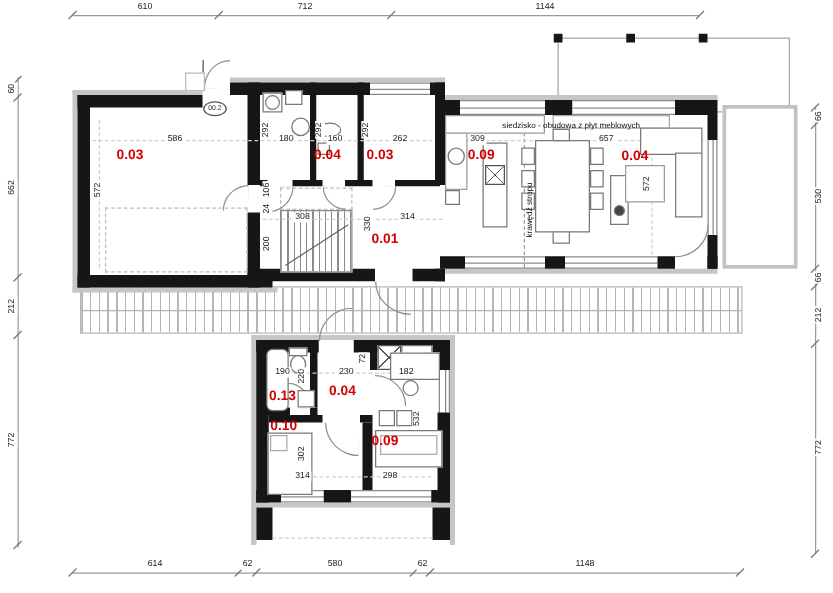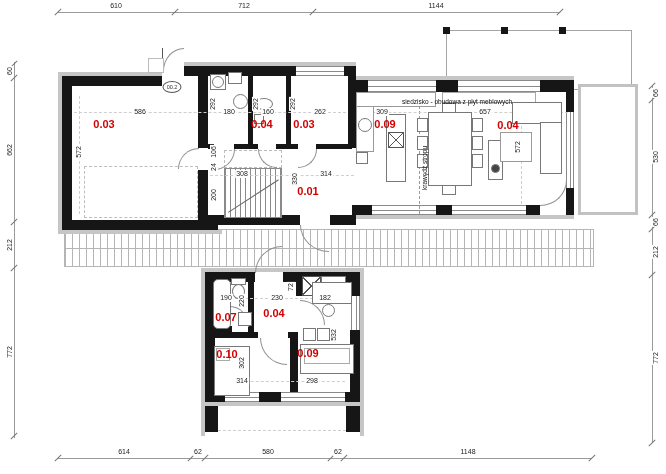--- a/index.html
+++ b/index.html
@@ -252,24 +252,24 @@
   <div class="furn" style="left:304px;top:348px;width:44px;height:14px;border-color:#aaa;"></div>
   <div class="furn" style="left:214px;top:346px;width:34px;height:48px;"></div>
   <div class="furn" style="left:216px;top:348px;width:12px;height:11px;border-color:#aaa;"></div>
 
   <div class="rl" style="left:104px;top:124px;">0.03</div>
   <div class="rl" style="left:262px;top:124px;">0.04</div>
   <div class="rl" style="left:304px;top:124px;">0.03</div>
   <div class="rl" style="left:308px;top:191px;">0.01</div>
   <div class="rl" style="left:385px;top:124px;">0.09</div>
   <div class="rl" style="left:508px;top:125px;">0.04</div>
-  <div class="rl" style="left:226px;top:317px;">0.07</div>
+  <div class="rl" style="left:226px;top:317px;">0.13</div>
   <div class="rl" style="left:274px;top:313px;">0.04</div>
   <div class="rl" style="left:308px;top:353px;">0.09</div>
-  <div class="rl" style="left:227px;top:354px;">0.10</div>
+  <div class="rl" style="left:227px;top:341px;">0.10</div>
 
   <div class="dt" style="left:140px;top:112px;">586</div>
   <div class="dtv" style="left:79px;top:152px;">572</div>
   <div class="dtv" style="left:213px;top:104px;">292</div>
   <div class="dt" style="left:229px;top:112px;">180</div>
   <div class="dtv" style="left:256px;top:104px;">292</div>
   <div class="dt" style="left:268px;top:112px;">160</div>
   <div class="dtv" style="left:293px;top:104px;">292</div>
   <div class="dt" style="left:320px;top:112px;">262</div>
   <div class="dtv" style="left:214px;top:152px;">106</div>

